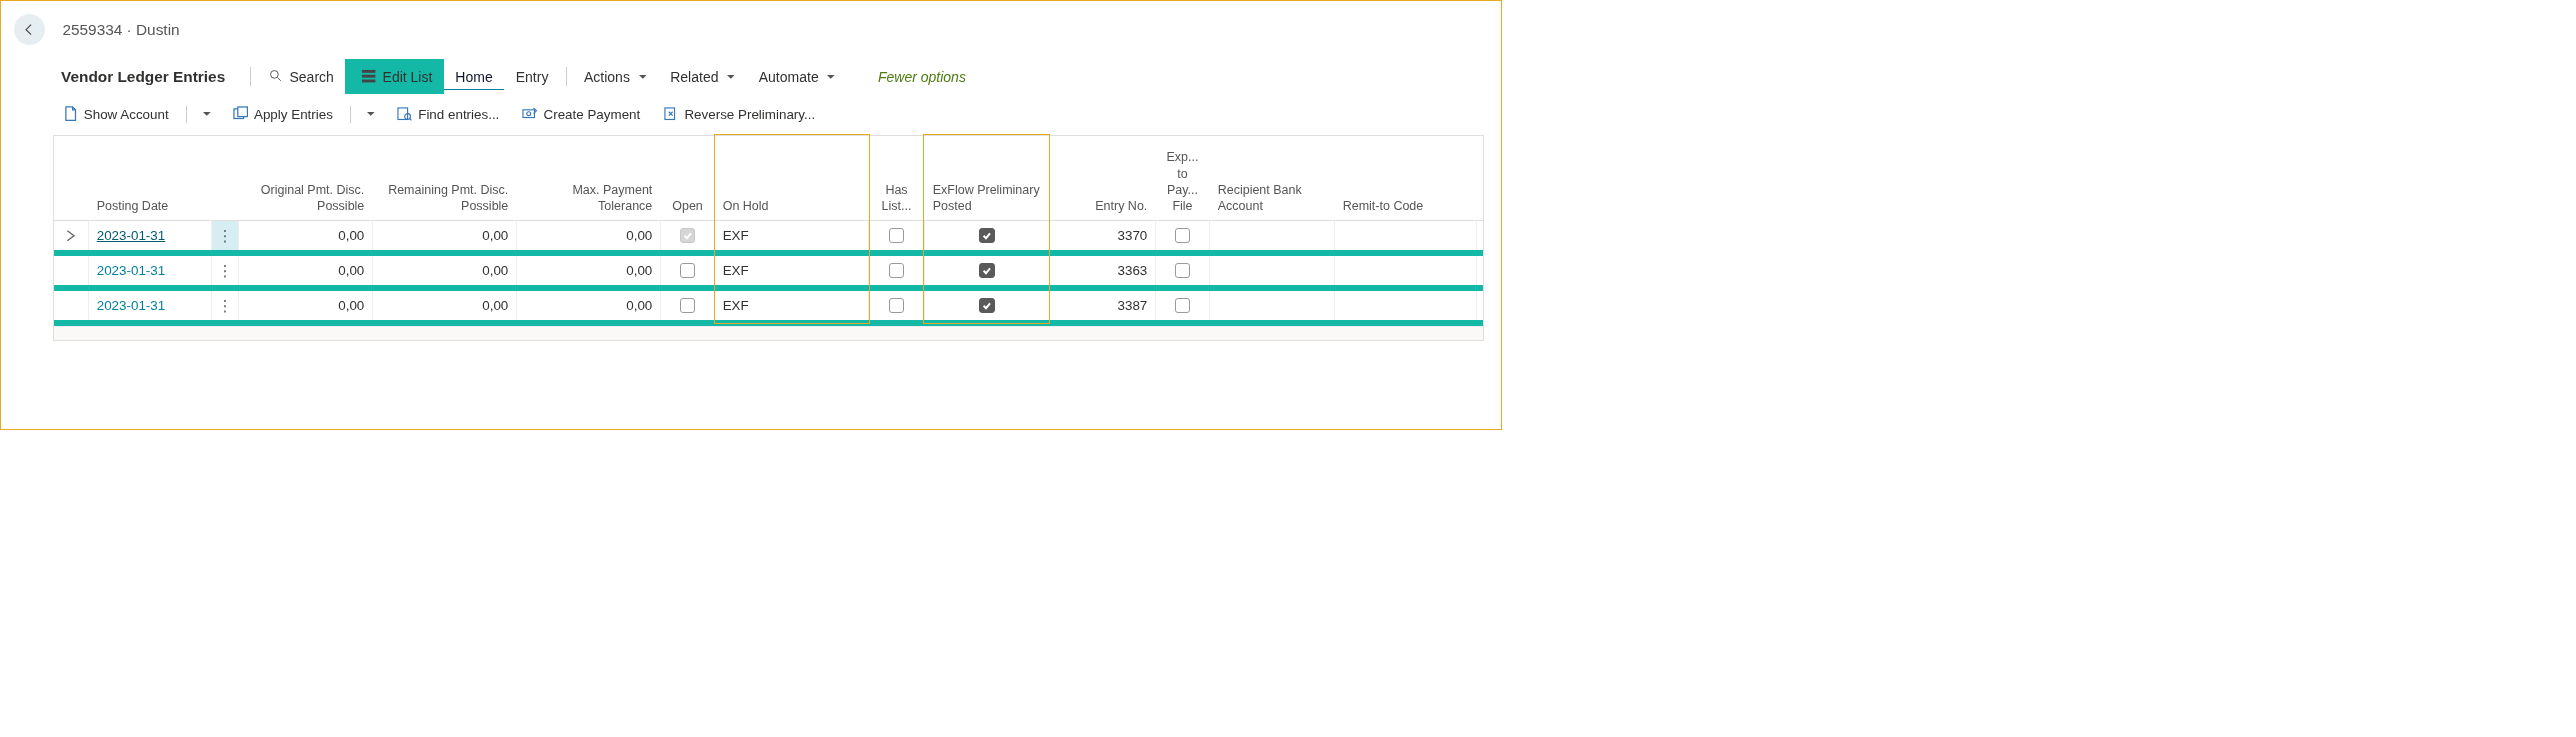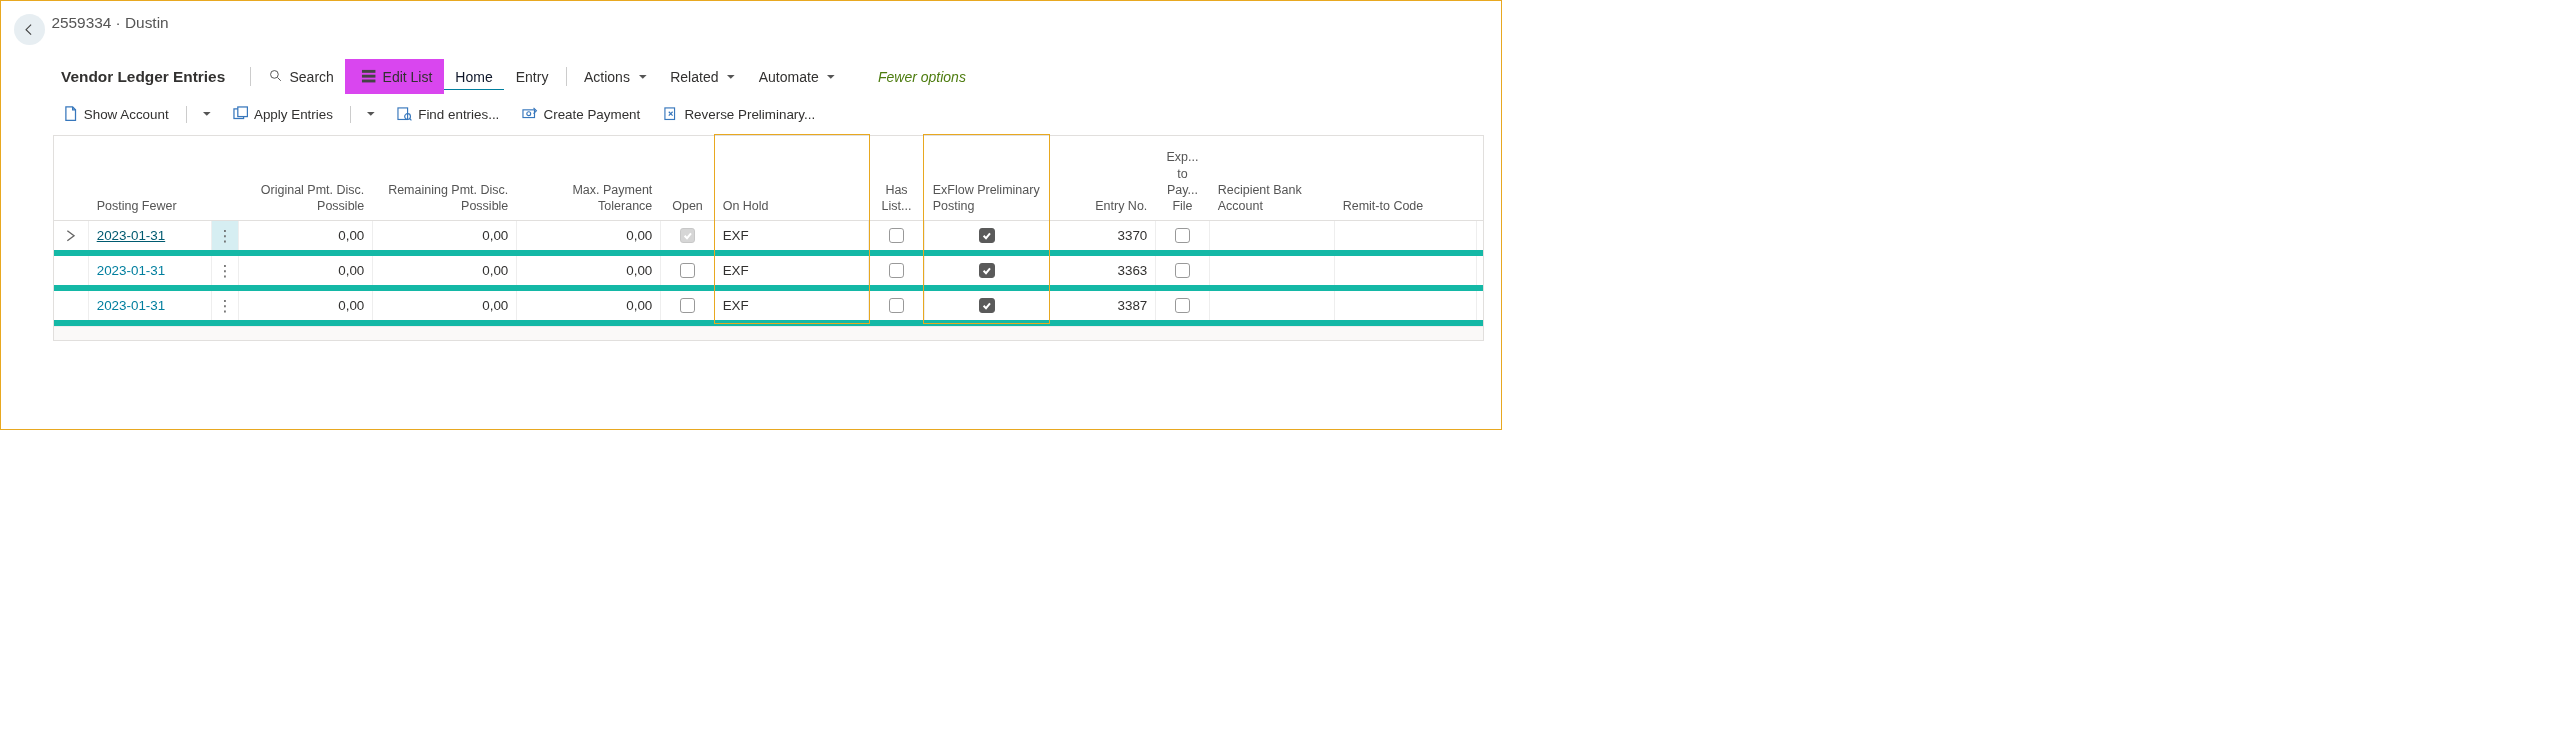--- a/index.html
+++ b/index.html
@@ -9,22 +9,23 @@
     color: #323130;
     background: #fff;
     border: 1.9px solid #e8a820;
     width: 1502px;
     height: 430px;
     overflow: hidden;
     position: relative;
   }
   .header-row {
     display: flex;
+    align-items: center;
     padding: 13.4px 0 11.5px 13.4px;
-    gap: 6px;
+    gap: 17px;
   }
   .back-btn {
     width: 31px; height: 31px;
     background: #e7eef2;
     border-radius: 50%;
     display: flex; align-items: center; justify-content: center;
     cursor: pointer;
   }
   .back-btn svg { width: 17.3px; height: 17.3px; stroke: #444; fill:none; stroke-width:1.6; }
   .title-text { font-size: 15.4px; color: #555; }
@@ -45,21 +46,21 @@
   }
   .vsep {
     width: 1px; height: 19px; background: #ccc; margin: 0 5.8px;
   }
   .tb-item {
     display: flex; align-items: center;
     padding: 5.8px 11.5px; height: 35px;
     color: #323130; font-size: 14px;
     cursor: pointer; gap: 5.8px;
   }
-  .tb-item.active { background: #d946ef; padding-left: 16px; }
+  .tb-item.active { background: #14b8a6; padding-left: 16px; }
   .tb-item.link { color: #0f172a; border-bottom: 1.9px solid #007e9e; padding-bottom:3.8px; height:auto; }
   .tb-item.muted { color: #4d7c0f; font-style: italic; }
   .chev { margin-left:1.9px; }
   .chev svg { width:9.6px; height:9.6px; fill:#555; }
   .search-icon svg, .grid-icon svg { width:15.4px; height:15.4px; fill:none; stroke:#444; stroke-width:1.4; }
   .grid-icon svg { fill:#444; stroke:none; }
   
   .subbar {
     display: flex;
     align-items: center;
@@ -231,29 +232,29 @@
           <path d="M10 6l-4 4M6 6l4 4" stroke="#3777bc" stroke-width="1.2"></path>
         </svg>
       </span>
     <span>Reverse Preliminary...</span>
   </div>
 </div>
 
 <div class="table-wrap">
   <div class="thead">
     <div class="th"></div>
-    <div class="th">Posting Fewer</div>
+    <div class="th">Posting Date</div>
     <div class="th"></div>
     <div class="th right">Original Pmt. Disc. Possible</div>
     <div class="th right">Remaining Pmt. Disc. Possible</div>
     <div class="th right">Max. Payment Tolerance</div>
     <div class="th center">Open</div>
     <div class="th">On Hold</div>
     <div class="th center">Has List...</div>
-    <div class="th">ExFlow Preliminary Posting</div>
+    <div class="th">ExFlow Preliminary Posted</div>
     <div class="th right">Entry No.</div>
     <div class="th center">Exp... to Pay... File</div>
     <div class="th">Recipient Bank Account</div>
     <div class="th">Remit-to Code</div>
   </div>
 
   <div id="rows">
       <div class="trow row-sel">
     <div class="td center arrow-cell">
           <svg viewBox="0 0 16 16">

